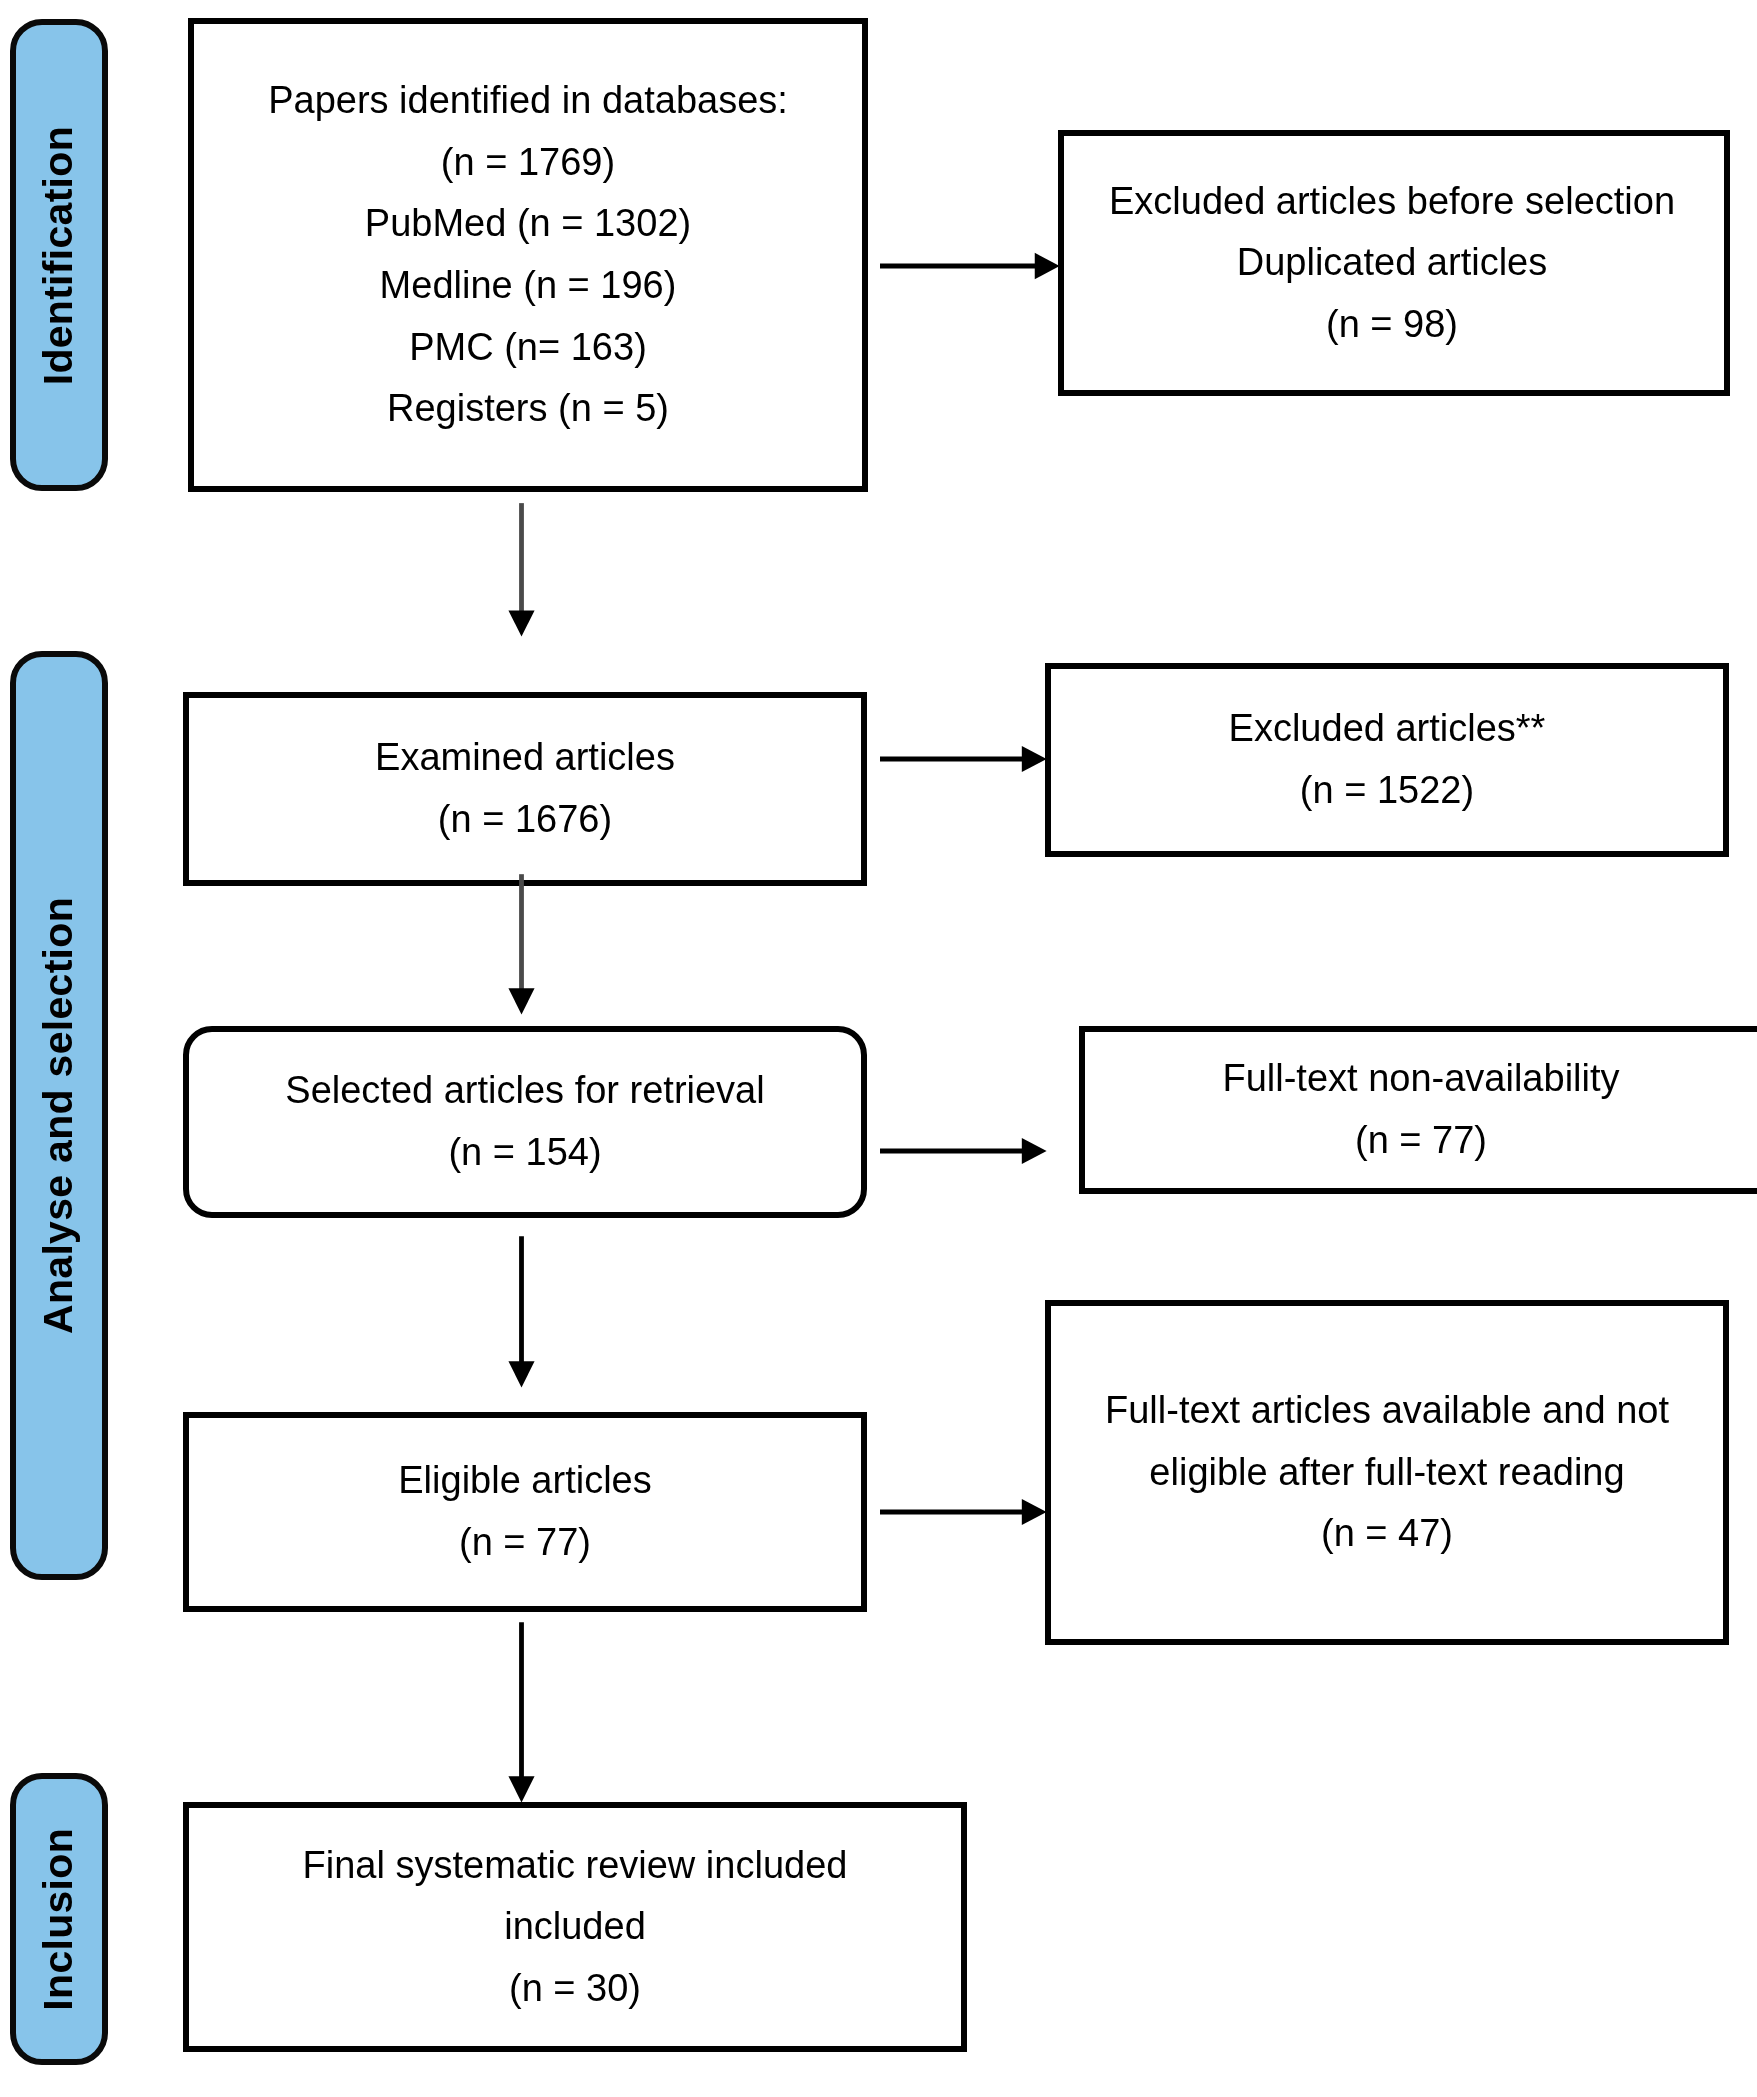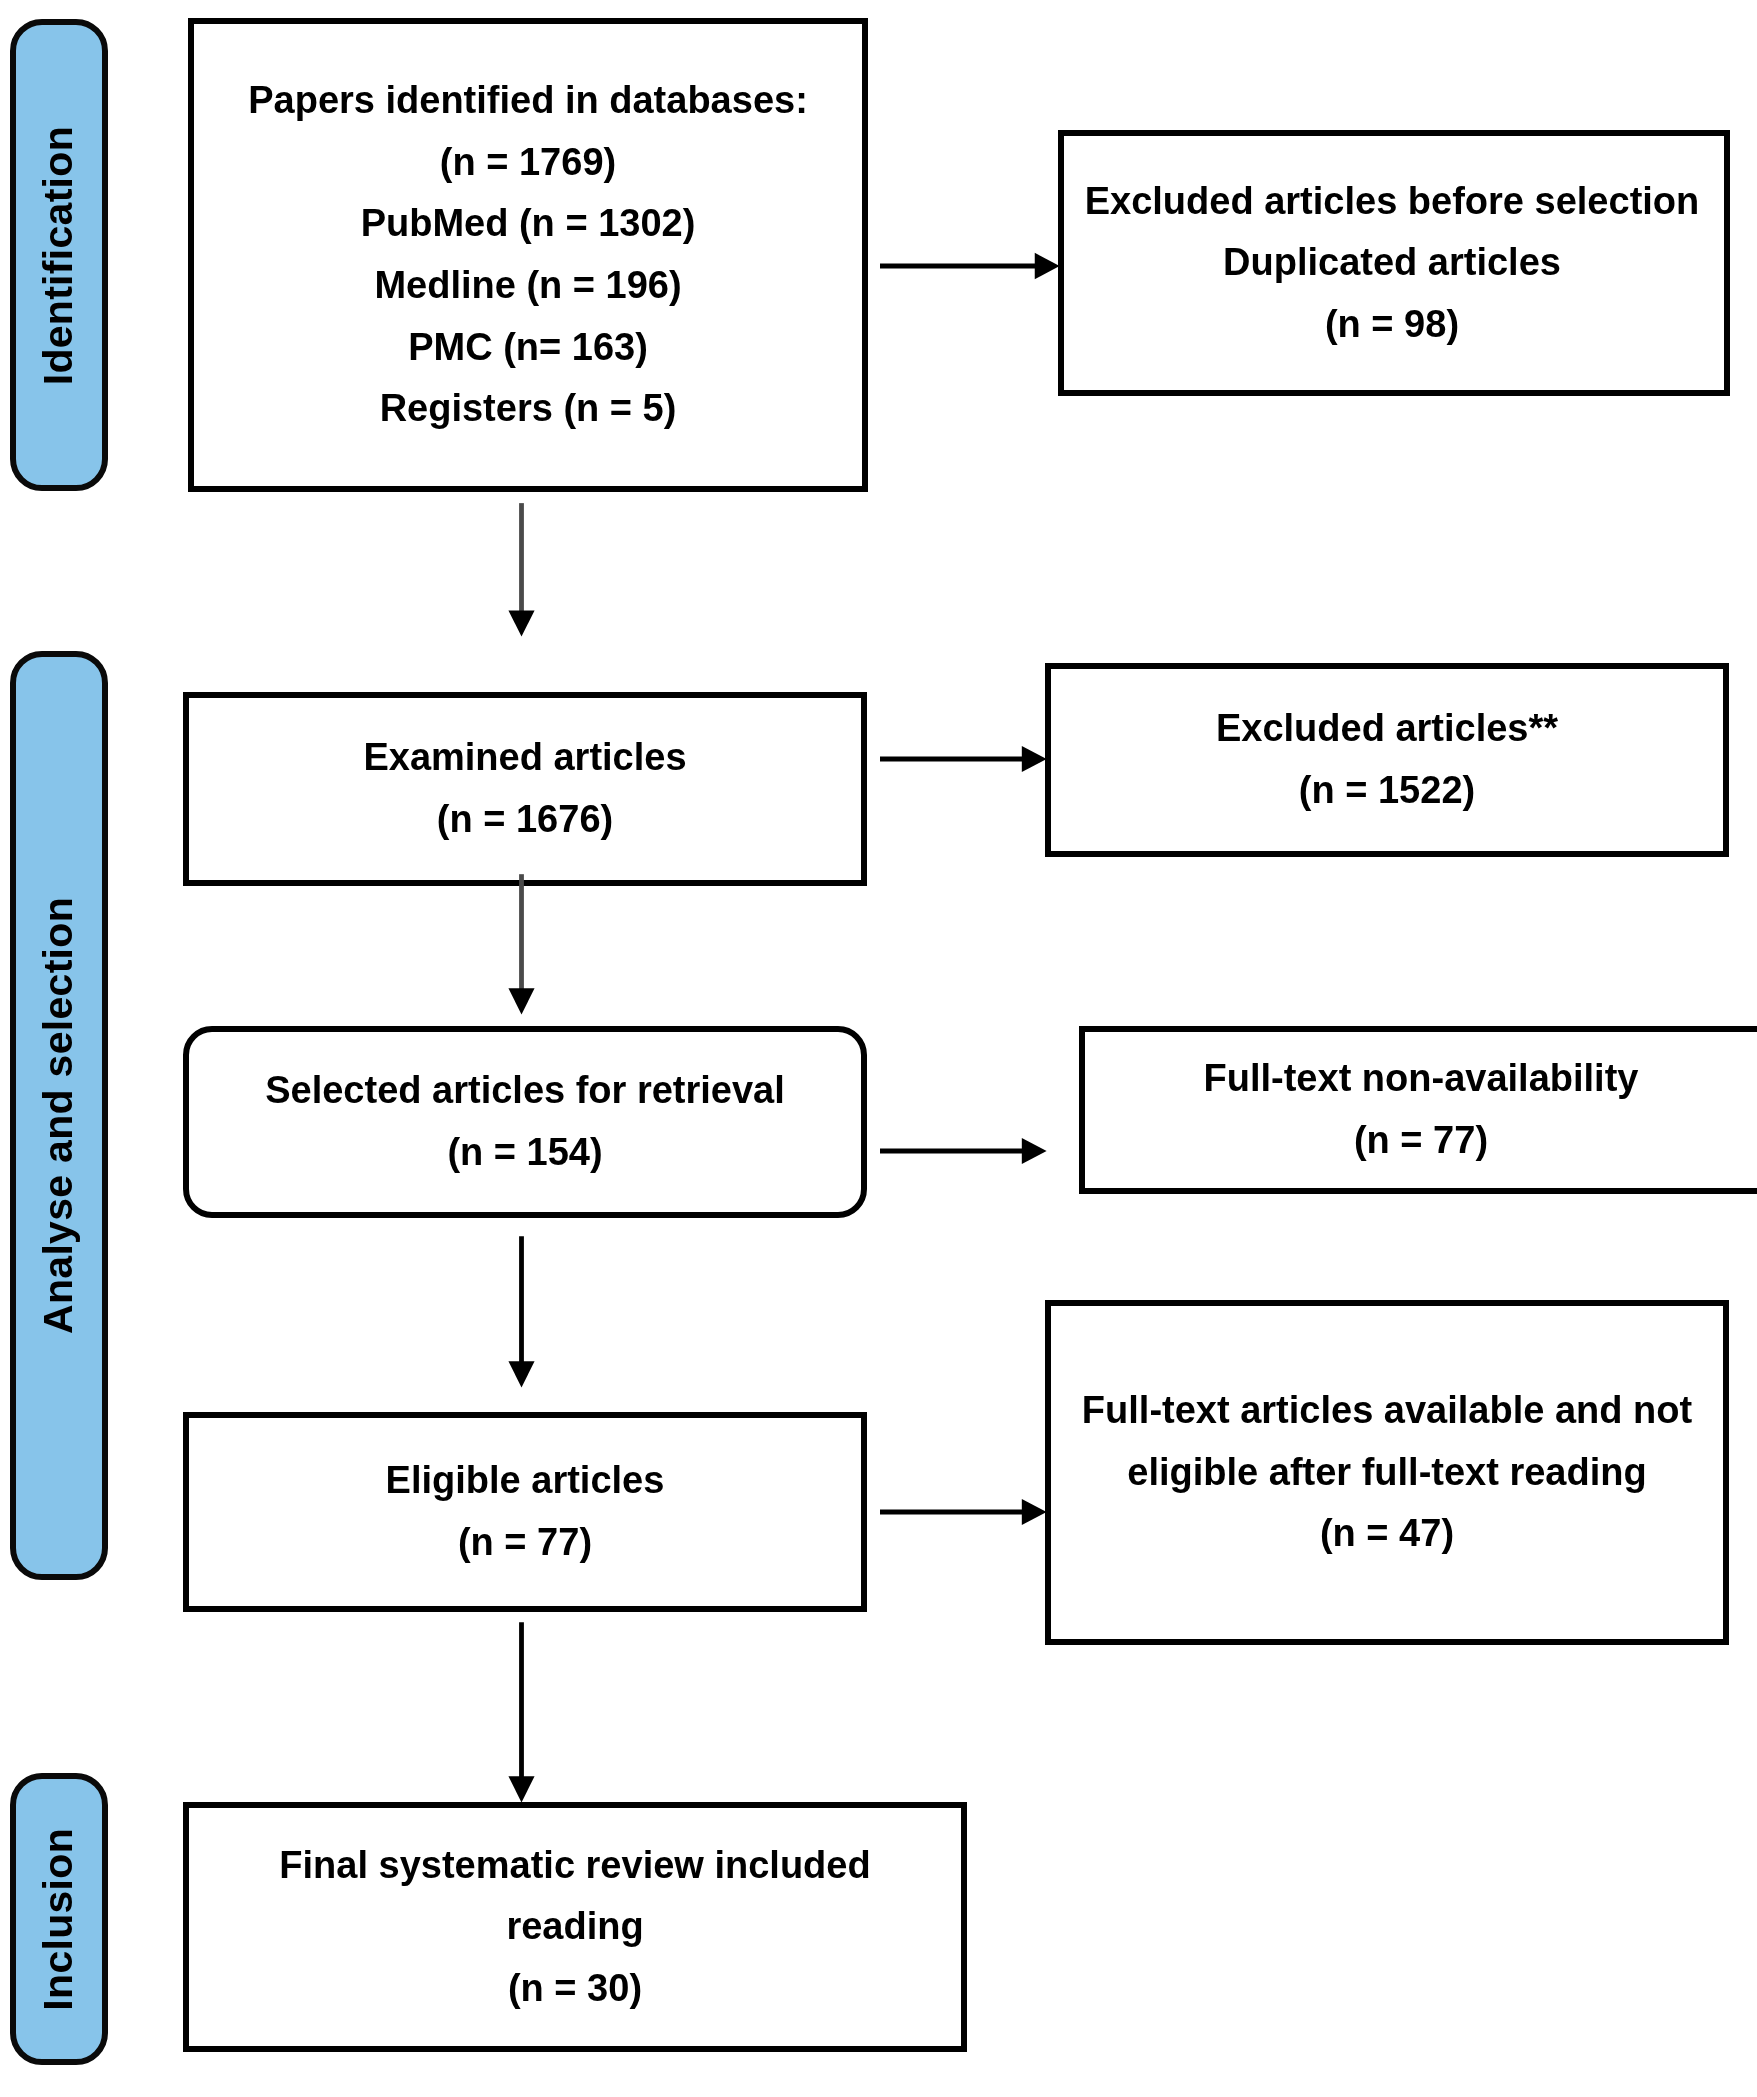--- a/index.html
+++ b/index.html
@@ -42,21 +42,20 @@
     position:absolute;
     background:#ffffff;
     border:6.2px solid #000000;
     box-sizing:border-box;
     display:flex;
     flex-direction:column;
     align-items:center;
     justify-content:center;
     text-align:center;
     padding:6.9px 18px;
-    font-weight:bold;
   }
   .flow-box .line{
     font-size:38px;
     line-height:1.62;
     white-space:nowrap;
     color:#000;
   }
   .flow-box.wrap .line{white-space:normal;}
 
   
@@ -177,18 +176,18 @@
 
   <div class="arrow" style="left:505px; top:1622px; width:33px; height:182px;">
     <svg width="33" height="182" viewBox="0 0 48 264">
       <line x1="24" y1="0" x2="24" y2="228" stroke="#000" stroke-width="7"></line>
       <polygon points="5,224 43,224 24,262" fill="#000"></polygon>
     </svg>
   </div>
 
   <div class="flow-box" style="left:183px; top:1802px; width:784px; height:250px;">
     <div class="line">Final systematic review included</div>
-    <div class="line">reading</div>
+    <div class="line">included</div>
     <div class="line">(n = 30)</div>
   </div>
 
 </div>
 
 
 </body></html>

